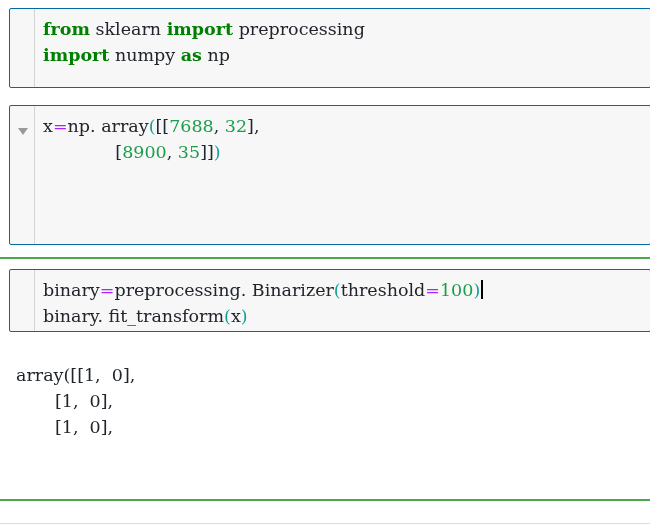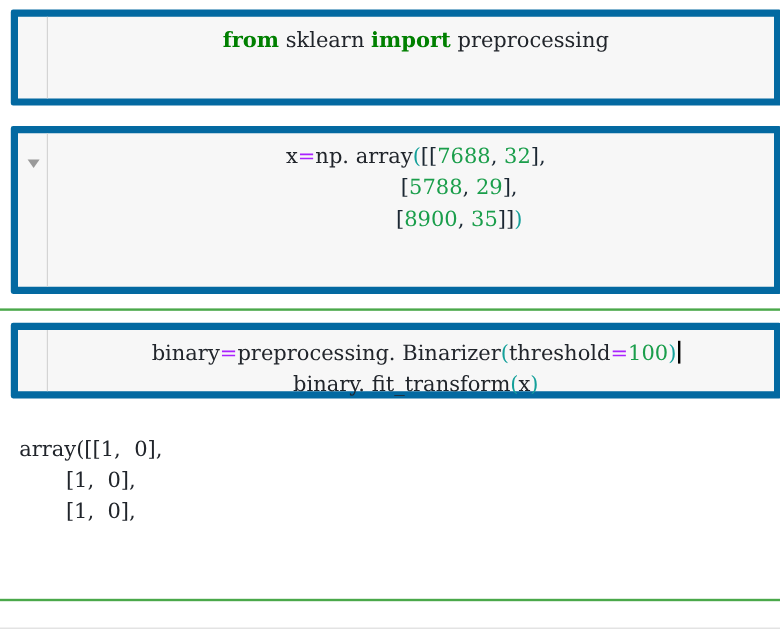--- a/index.html
+++ b/index.html
@@ -21,23 +21,22 @@
     background: #ffffff;
   }
 
   
   .cell {
     position: absolute;
     left: 9px;
     right: -1px;
     box-sizing: border-box;
     background: #f7f7f7;
-    border: 6px solid #0369a1;
+    border: 1px solid #0369a1;
     border-radius: 2px;
-    text-align: center;
   }
   .cell .gutter {
     position: absolute;
     left: 0;
     top: 0;
     bottom: 0;
     width: 24px;
     border-right: 1px solid #d4d4d4;
   }
   .cell .source {
@@ -124,30 +123,30 @@
 </style>
 </head>
 <body>
 
 <div class="notebook">
 
   <div class="cell" style="top:8px; height:80px;">
     <div class="gutter"></div>
     <div class="source">
         <div class="codeline"><span class="tok-kw">from</span><span class="tok-name"> sklearn </span><span class="tok-kw">import</span><span class="tok-name"> preprocessing</span></div>
+        <div class="codeline"><span class="tok-kw">import</span><span class="tok-name"> numpy </span><span class="tok-kw">as</span><span class="tok-name"> np</span></div>
       </div>
   </div>
 
   <div class="cell" style="top:105px; height:140px;text-decoration:underline;">
     <div class="gutter">
       <div class="collapse-arrow"></div>
     </div>
     <div class="source">
         <div class="codeline"><span class="tok-name">x</span><span class="tok-op">=</span><span class="tok-name">np.</span><span class="tok-name"> array</span><span class="tok-paren">(</span><span class="tok-punc">[[</span><span class="tok-num">7688</span><span class="tok-punc">, </span><span class="tok-num">32</span><span class="tok-punc">],</span></div>
-        <div class="codeline"><span class="tok-punc">             [</span><span class="tok-num">5788</span><span class="tok-punc">, </span><span class="tok-num">29</span><span class="tok-punc">],</span></div>
         <div class="codeline"><span class="tok-punc">             [</span><span class="tok-num">8900</span><span class="tok-punc">, </span><span class="tok-num">35</span><span class="tok-punc">]]</span><span class="tok-paren">)</span></div>
       </div>
   </div>
 
   <div class="sep-green" style="top:257px;"></div>
 
   <div class="cell" style="top:269px; height:63px;">
     <div class="gutter"></div>
     <div class="source">
         <div class="codeline"><span class="tok-name">binary</span><span class="tok-op">=</span><span class="tok-name">preprocessing.</span><span class="tok-name"> Binarizer</span><span class="tok-paren">(</span><span class="tok-name">threshold</span><span class="tok-op">=</span><span class="tok-num">100</span><span class="tok-paren">)</span><span class="caret"></span></div>

